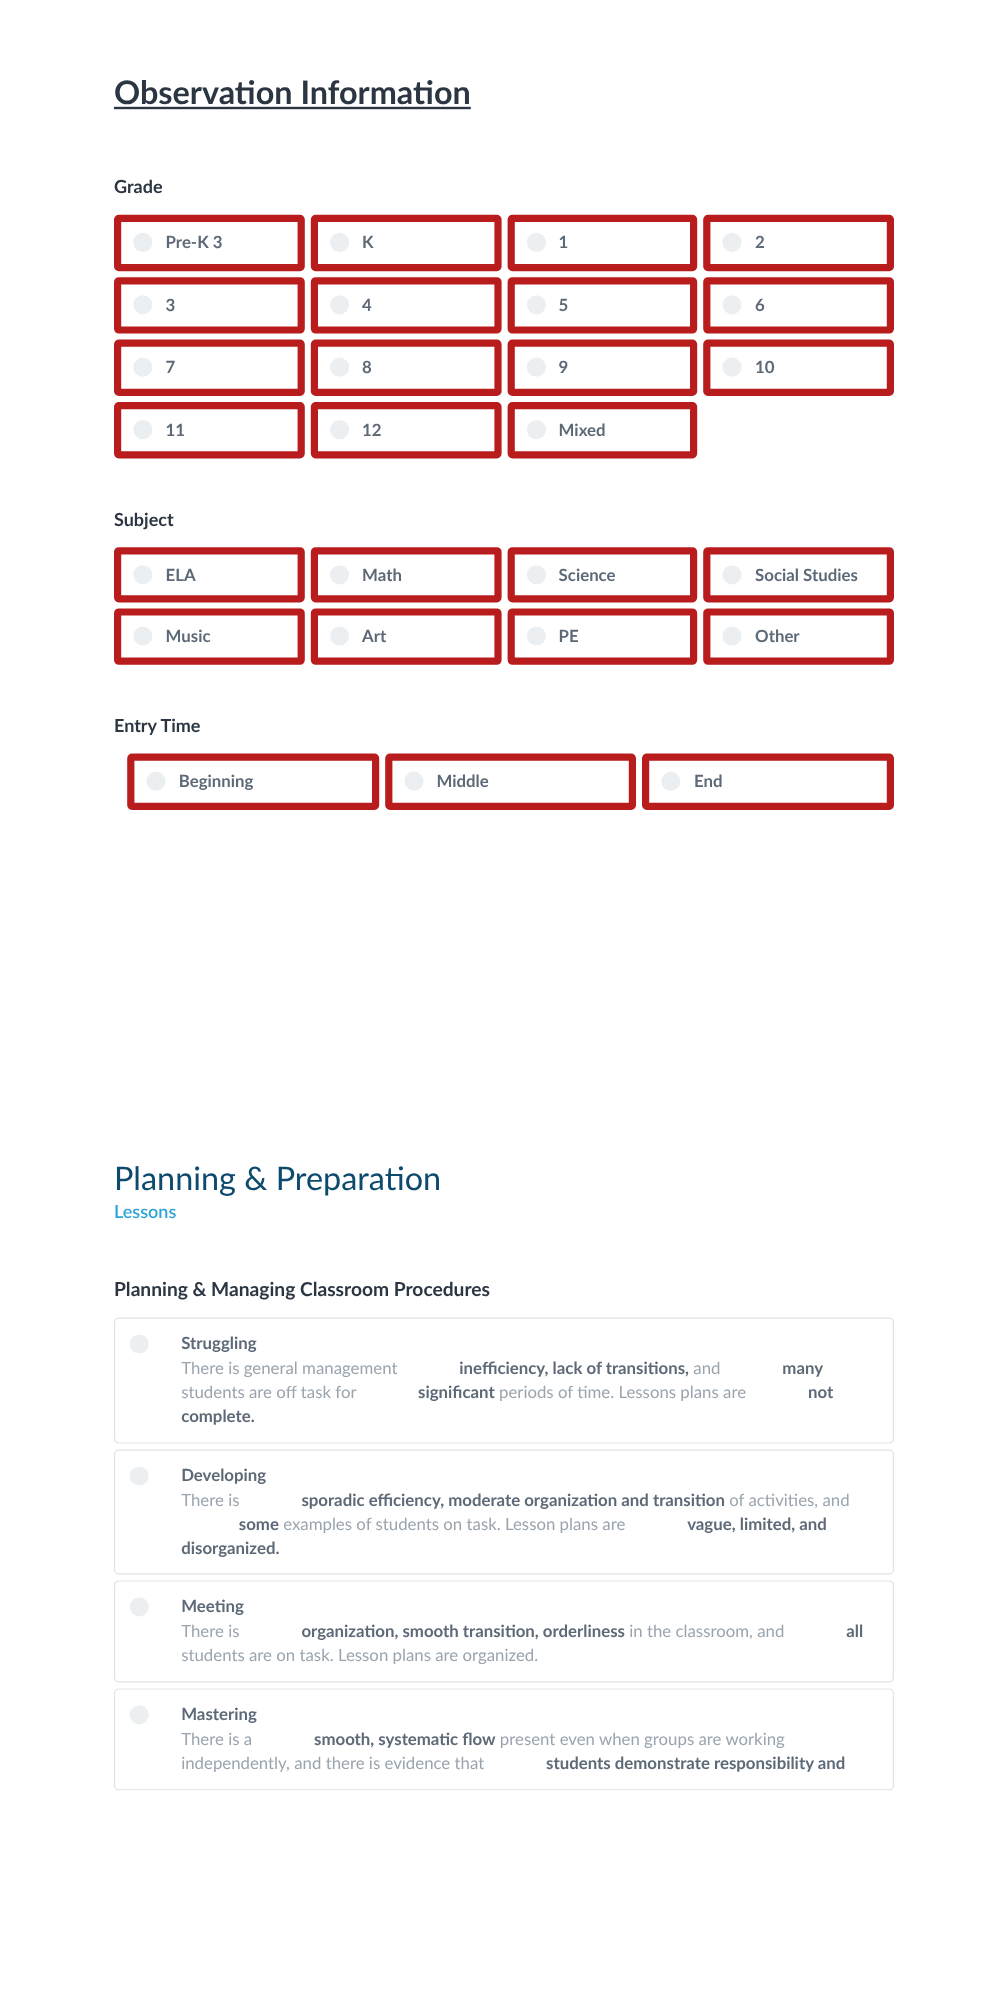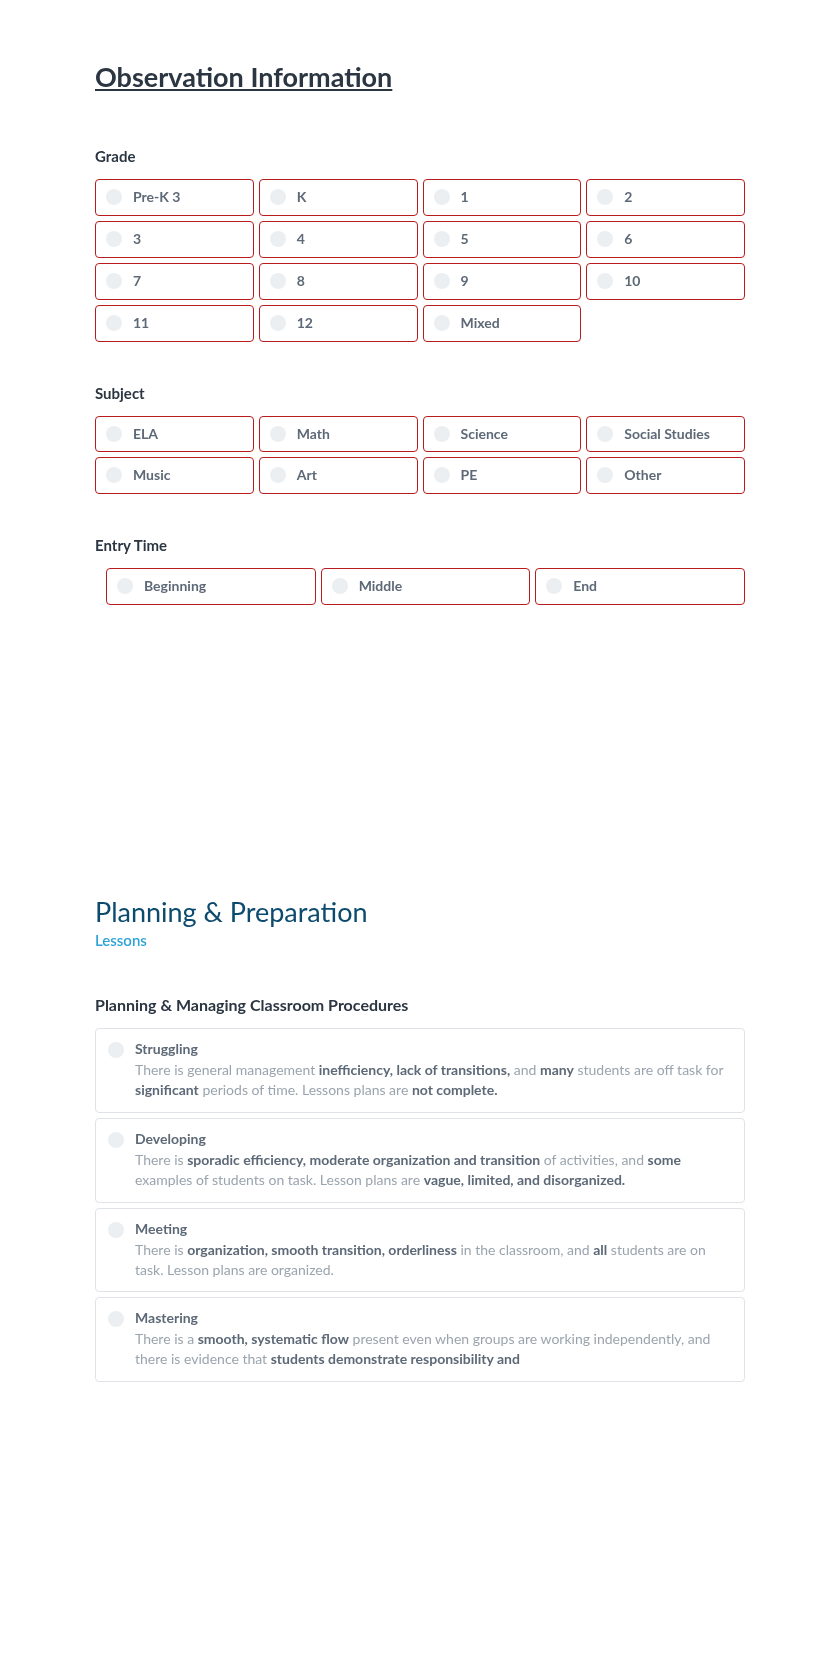--- a/index.html
+++ b/index.html
@@ -26,21 +26,21 @@
     margin-bottom: 14px;
   }
   .option-grid {
     display: grid;
     gap: 5px;
     margin-bottom: 42px;
   }
   .grid-4 { grid-template-columns: repeat(4, 1fr); }
   .grid-3 { grid-template-columns: repeat(3, 1fr); }
   .option {
-    border: 1px solid #b91c1c;
+    border: 6px solid #b91c1c;
     border-radius: 4px;
     padding: 8px 10px;
     display: flex;
     align-items: flex-start;
     gap: 11px;
     min-height: 32px;
     cursor: pointer;
     background: #fff;
   }
   .radio {
@@ -82,38 +82,38 @@
   .rubric-list {
     display: flex;
     flex-direction: column;
     gap: 5px;
   }
   .rubric-option {
     border: 1px solid #dfe3e8;
     border-radius: 4px;
     padding: 11px 12px 12px 12px;
     display: flex;
-    gap: 11px;
+    gap: 27px;
     cursor: pointer;
     background: #fff;
   }
   .rubric-option .radio { margin-top: 2px; }
   .rubric-body { flex: 1; }
   .rubric-level {
     font-size: 14px;
     font-weight: 700;
     color: #5d6977;
     margin-bottom: 3px;
   }
   .rubric-desc {
     font-size: 14px;
     line-height: 1.42;
     color: #9aa4ae;
   }
-  .rubric-desc b { color: #5d6977; font-weight: 700; }
+  .rubric-desc b { color: #5d6977; font-weight: 700; margin-left: 48px; }
 </style>
 </head>
 <body>
 
 <div class="container">
 
   <h1 class="page-title">Observation Information</h1>
 
   
   <div class="field-label">Grade</div>

